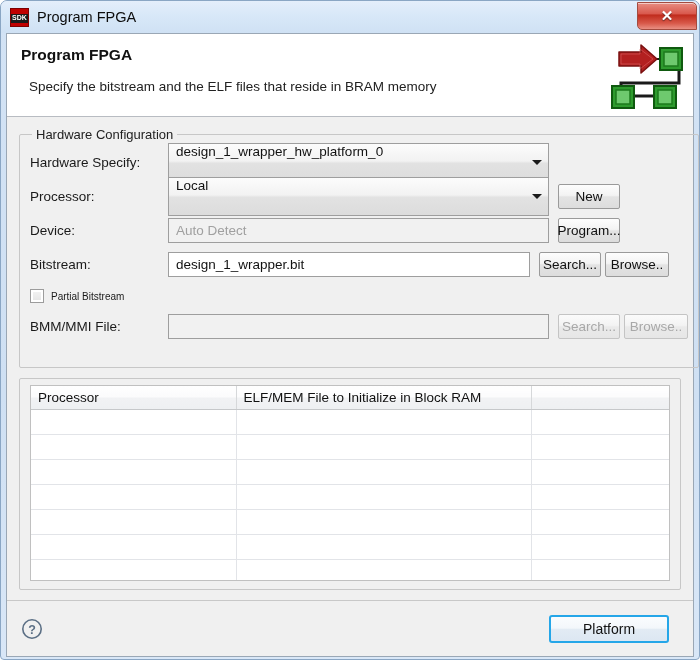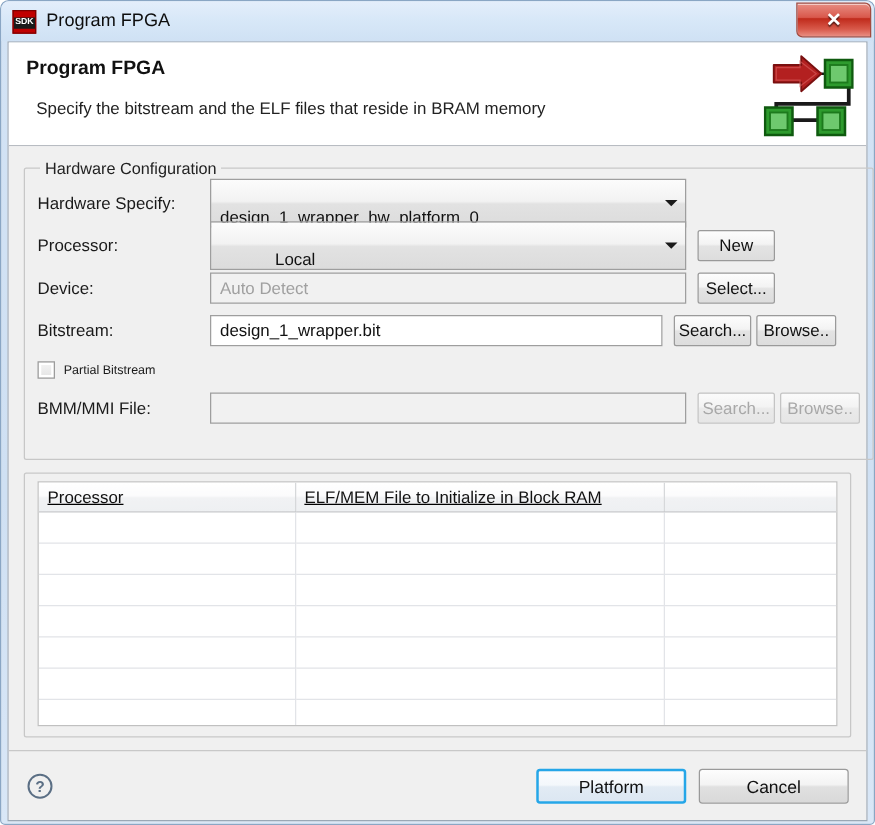--- a/index.html
+++ b/index.html
@@ -129,21 +129,21 @@
     width: 138px; flex: 0 0 138px;
     font-size: 13.5px; color: #1a1a1a;
   }
 
   
   .combo {
     flex: 0 0 auto;
     height: 39px; box-sizing: border-box;
     border: 1px solid #9e9e9e;
     background: linear-gradient(to bottom, #fcfcfc 0%, #f2f2f2 46%, #e2e2e2 52%, #dcdcdc 100%);
-    display: flex; align-items: flex-end;
+    display: flex; align-items: flex-start;
     position: relative; cursor: default;
   }
   .combo .val {
     font-size: 13.5px; color: #111111;
     padding-left: 7px; white-space: nowrap; overflow: hidden;
   }
   .combo .arrowbox {
     position: absolute; right: 0; top: 0; bottom: 0;
     width: 22px; display: flex; align-items: center; justify-content: center;
   }
@@ -193,21 +193,20 @@
   }
   .cblabel { font-size: 10px; color: #1a1a1a; }
 
   
   .table-wrap {
     border: 1px solid #c0c0c0;
     background: #ffffff;
     height: 196px;
     box-sizing: border-box;
     overflow: hidden;
-    text-decoration: underline;
   }
   table.swtable {
     border-collapse: collapse;
     width: 100%;
     table-layout: fixed;
   }
   table.swtable th {
     background: linear-gradient(to bottom, #ffffff 0%, #fbfbfc 48%, #f1f2f4 52%, #eef0f2 100%);
     border-right: 1px solid #d6d8da;
     border-bottom: 1px solid #c6c8ca;
@@ -313,33 +312,33 @@
           <div class="combo" style="width:381px;">
             <span class="val">design_1_wrapper_hw_platform_0</span>
             <span class="arrowbox">
                 <i class="arrow-dn"></i>
               </span>
           </div>
         </div>
 
         <div class="row">
           <div class="lbl">Processor:</div>
-          <div class="combo" style="width:381px;padding-left:44px;">
+          <div class="combo" style="width:381px;">
             <span class="val">Local</span>
             <span class="arrowbox">
                 <i class="arrow-dn"></i>
               </span>
           </div>
           <div class="btn" style="width:62px;margin-left:9px;">New</div>
         </div>
 
         <div class="row">
           <div class="lbl">Device:</div>
           <div class="tinput disabled" style="width:381px;">Auto Detect</div>
-          <div class="btn" style="width:62px;margin-left:9px;">Select...</div>
+          <div class="btn" style="width:62px;margin-left:9px;">Program...</div>
         </div>
 
         <div class="row">
           <div class="lbl">Bitstream:</div>
           <div class="tinput" style="width:362px;">design_1_wrapper.bit</div>
           <div class="btn" style="width:62px;margin-left:9px;">Search...</div>
           <div class="btn" style="width:64px;margin-left:4px;">Browse..</div>
         </div>
 
         <div class="cbrow">
@@ -414,17 +413,16 @@
 
     <div class="footer">
       <span class="help-icon">
         <svg width="22" height="22" viewBox="0 0 22 22" xmlns="http://www.w3.org/2000/svg">
           <circle cx="11" cy="11" r="9.2" fill="none" stroke="#5b6f85" stroke-width="1.6"></circle>
           <text x="11" y="15.6" text-anchor="middle" font-family="Liberation Sans, sans-serif" font-size="12.5" font-weight="bold" fill="#5b6f85">?</text>
         </svg>
       </span>
       <span class="footer-spacer"></span>
       <div class="fbtn default">Platform</div>
-      <div class="fbtn normal">Cancel</div>
     </div>
 
   </div>
 </div>
 
 </body></html>

